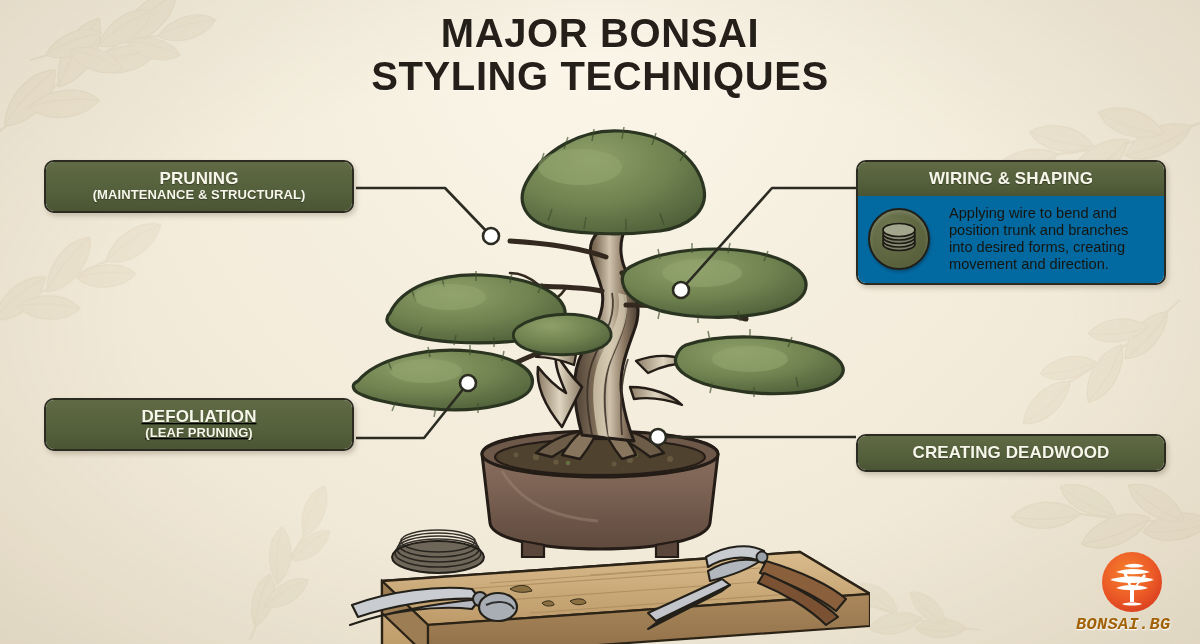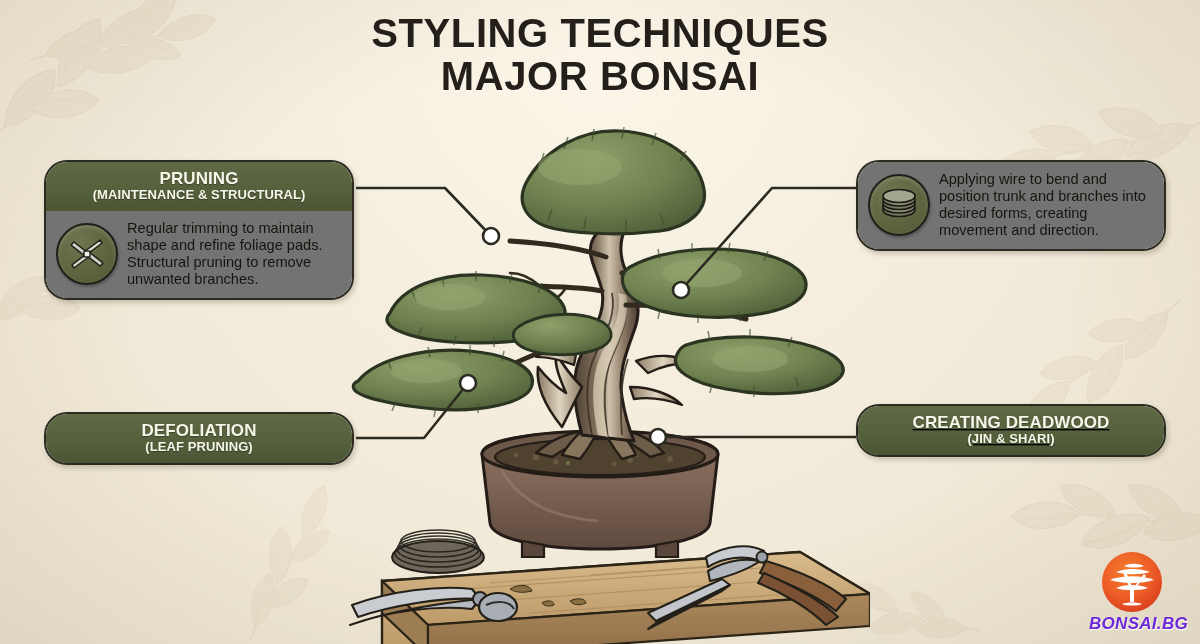--- a/index.html
+++ b/index.html
@@ -31,74 +31,74 @@
     color:#241f18; line-height:1.08;
     text-shadow:0 1px 0 rgba(255,255,255,.5);
   }
 
   svg.connectors { position:absolute; inset:0; z-index:3; }
 
   .card {
     position:absolute; z-index:5;
     width:310px;
     border:2.5px solid #2b2b22;
-    border-radius:23px;
+    border-radius:10px;
     background:#fdfdf8;
     overflow:hidden;
     box-shadow:2px 3px 5px rgba(70,60,40,.25);
   }
   .card-header {
     background:linear-gradient(180deg,#606a45 0%,#55603c 55%,#4b5534 100%);
     color:#f7f6ea;
     text-align:center;
     padding:7px 8px 8px;
     font-weight:bold;
     font-size:17px;
     line-height:1.13;
     letter-spacing:.1px;
     text-shadow:0 1px 1px rgba(0,0,0,.35);
   }
   .card-header .sub { display:block; font-size:13px; }
   .card-body {
-    display:flex; align-items:center; gap:9px;
+    display:flex; align-items:center; gap:19px;
     padding:9px 10px 10px 10px;
-    background:#737373;
+    background:#0369a1;
   }
   .icon-badge {
     flex:0 0 auto;
     width:62px; height:62px; border-radius:50%;
     background:radial-gradient(circle at 35% 30%, #6e7650, #59613c 70%, #4d5434 100%);
     border:2px solid #20201a;
     display:flex; align-items:center; justify-content:center;
     box-shadow:inset 0 2px 4px rgba(255,255,255,.18), 1px 2px 3px rgba(0,0,0,.25);
   }
   .card-text {
     font-size:14.6px; line-height:1.16; color:#15150f;
     font-weight:500;
   }
 
   
   #card-pruning   { left:44px;  top:160px; }
   #card-wiring    { left:856px; top:160px; }
-  #card-defol     { left:44px;  top:412px; }
-  #card-deadwood  { left:856px; top:404px;text-decoration:underline; }
+  #card-defol     { left:44px;  top:398px;text-decoration:underline; }
+  #card-deadwood  { left:856px; top:434px; }
 
   .tree-art { position:absolute; z-index:2; left:330px; top:105px; width:540px; height:539px; }
 
   .logo {
     position:absolute; right:12px; bottom:8px; z-index:7;
     width:112px; height:86px;
   }
   .logo-text {
     position:absolute; left:0; right:0; bottom:2px;
-    text-align:right;
-    font-family:Liberation Sans, sans-serif;
+    text-align:left;
+    font-family:Liberation Mono, monospace;
     font-weight:bold; font-style:italic;
     font-size:17px; letter-spacing:.3px;
-    color:#6d28d9;
+    color:#a16207;
     text-shadow:0 1px 0 rgba(255,255,255,.8), 1px 1px 2px rgba(255,255,255,.6);
   }
 </style>
 </head>
 <body>
 
 <div id="stage">
 
   <div class="bg-layer bg-base"></div>
 
@@ -127,22 +127,22 @@
         <use href="#wm-sprig" transform="translate(1230,520) rotate(205) scale(1.15)"></use>
         <use href="#wm-sprig" transform="translate(250,640) rotate(-40) scale(0.9)"></use>
         <use href="#wm-sprig" transform="translate(980,630) rotate(215) scale(0.85)"></use>
       </g>
     </svg>
   </div>
 
   <div class="bg-layer bg-vignette"></div>
 
   <div class="title-wrap">
+    <div class="title-line">MAJOR BONSAI</div>
     <div class="title-line">STYLING TECHNIQUES</div>
-    <div class="title-line">MAJOR BONSAI</div>
   </div>
 
   <div class="tree-art">
     <svg width="540" height="539" viewBox="0 0 540 539">
       <defs>
         <linearGradient id="gWood" x1="0" y1="0" x2="0" y2="1">
           <stop offset="0" stop-color="#d9bb8c"></stop>
           <stop offset="1" stop-color="#bd9a68"></stop>
         </linearGradient>
         <linearGradient id="gWoodSide" x1="0" y1="0" x2="0" y2="1">
@@ -393,37 +393,26 @@
       <circle cx="468" cy="383" r="8"></circle>
       <circle cx="658" cy="437" r="8"></circle>
     </g>
   </svg>
 
   <div class="card" id="card-pruning">
     <div class="card-header">
       <span>PRUNING</span>
       <span class="sub">(MAINTENANCE &amp; STRUCTURAL)</span>
     </div>
-    <div class="card-body">
-      <div class="icon-badge">
-        <svg width="44" height="44" viewBox="0 0 44 44">
-          <g stroke="#23201a" stroke-width="1.5" stroke-linejoin="round">
-            <path d="M7,33 C 13,28 19,24 21,22 L24,25 C 21,27 14,32 9,36 Z" fill="#d8dcd0"></path>
-            <path d="M37,11 C 31,16 25,20 23,22 L20,19 C 23,17 30,12 35,8 Z" fill="#d8dcd0"></path>
-            <path d="M9,10 C 15,15 21,19 23,21 L20,24 C 17,22 11,17 6,13 Z" fill="#cdd2c4"></path>
-            <path d="M35,34 C 29,29 23,25 21,23 L24,20 C 27,22 33,27 38,31 Z" fill="#cdd2c4"></path>
-            <rect x="19" y="19" width="6" height="6" rx="1" fill="#eef0e8"></rect>
-          </g>
-        </svg>
-      </div>
-      <div class="card-text">Regular trimming to maintain shape and refine foliage pads. Structural pruning to remove unwanted branches.</div>
+  </div>
+
+  <div class="card" id="card-wiring">
+    <div class="card-header">
+      <span>WIRING &amp; SHAPING</span>
     </div>
-  </div>
-
-  <div class="card" id="card-wiring">
     <div class="card-body">
       <div class="icon-badge">
         <svg width="44" height="44" viewBox="0 0 44 44">
           <g fill="none" stroke="#1d1a14" stroke-width="1.7">
             <ellipse cx="22" cy="27" rx="16" ry="6.5" fill="#7b7f68"></ellipse>
             <ellipse cx="22" cy="23.5" rx="16" ry="6.5" fill="#898d74"></ellipse>
             <ellipse cx="22" cy="20" rx="16" ry="6.5" fill="#7b7f68"></ellipse>
             <ellipse cx="22" cy="16.5" rx="16" ry="6.5" fill="#898d74"></ellipse>
             <ellipse cx="22" cy="13" rx="16" ry="6.5" fill="#a2a68c"></ellipse>
           </g>
@@ -436,21 +425,20 @@
   <div class="card" id="card-defol">
     <div class="card-header">
       <span>DEFOLIATION</span>
       <span class="sub">(LEAF PRUNING)</span>
     </div>
   </div>
 
   <div class="card" id="card-deadwood">
     <div class="card-header">
       <span>CREATING DEADWOOD</span>
-      <span class="sub">(JIN &amp; SHARI)</span>
     </div>
   </div>
 
   <div class="logo">
     <svg width="112" height="86" viewBox="0 0 112 86">
       <defs>
         <radialGradient id="gSun" cx="42%" cy="34%" r="72%">
           <stop offset="0" stop-color="#f57f2c"></stop>
           <stop offset="0.6" stop-color="#ec5b27"></stop>
           <stop offset="1" stop-color="#d83c1e"></stop>

